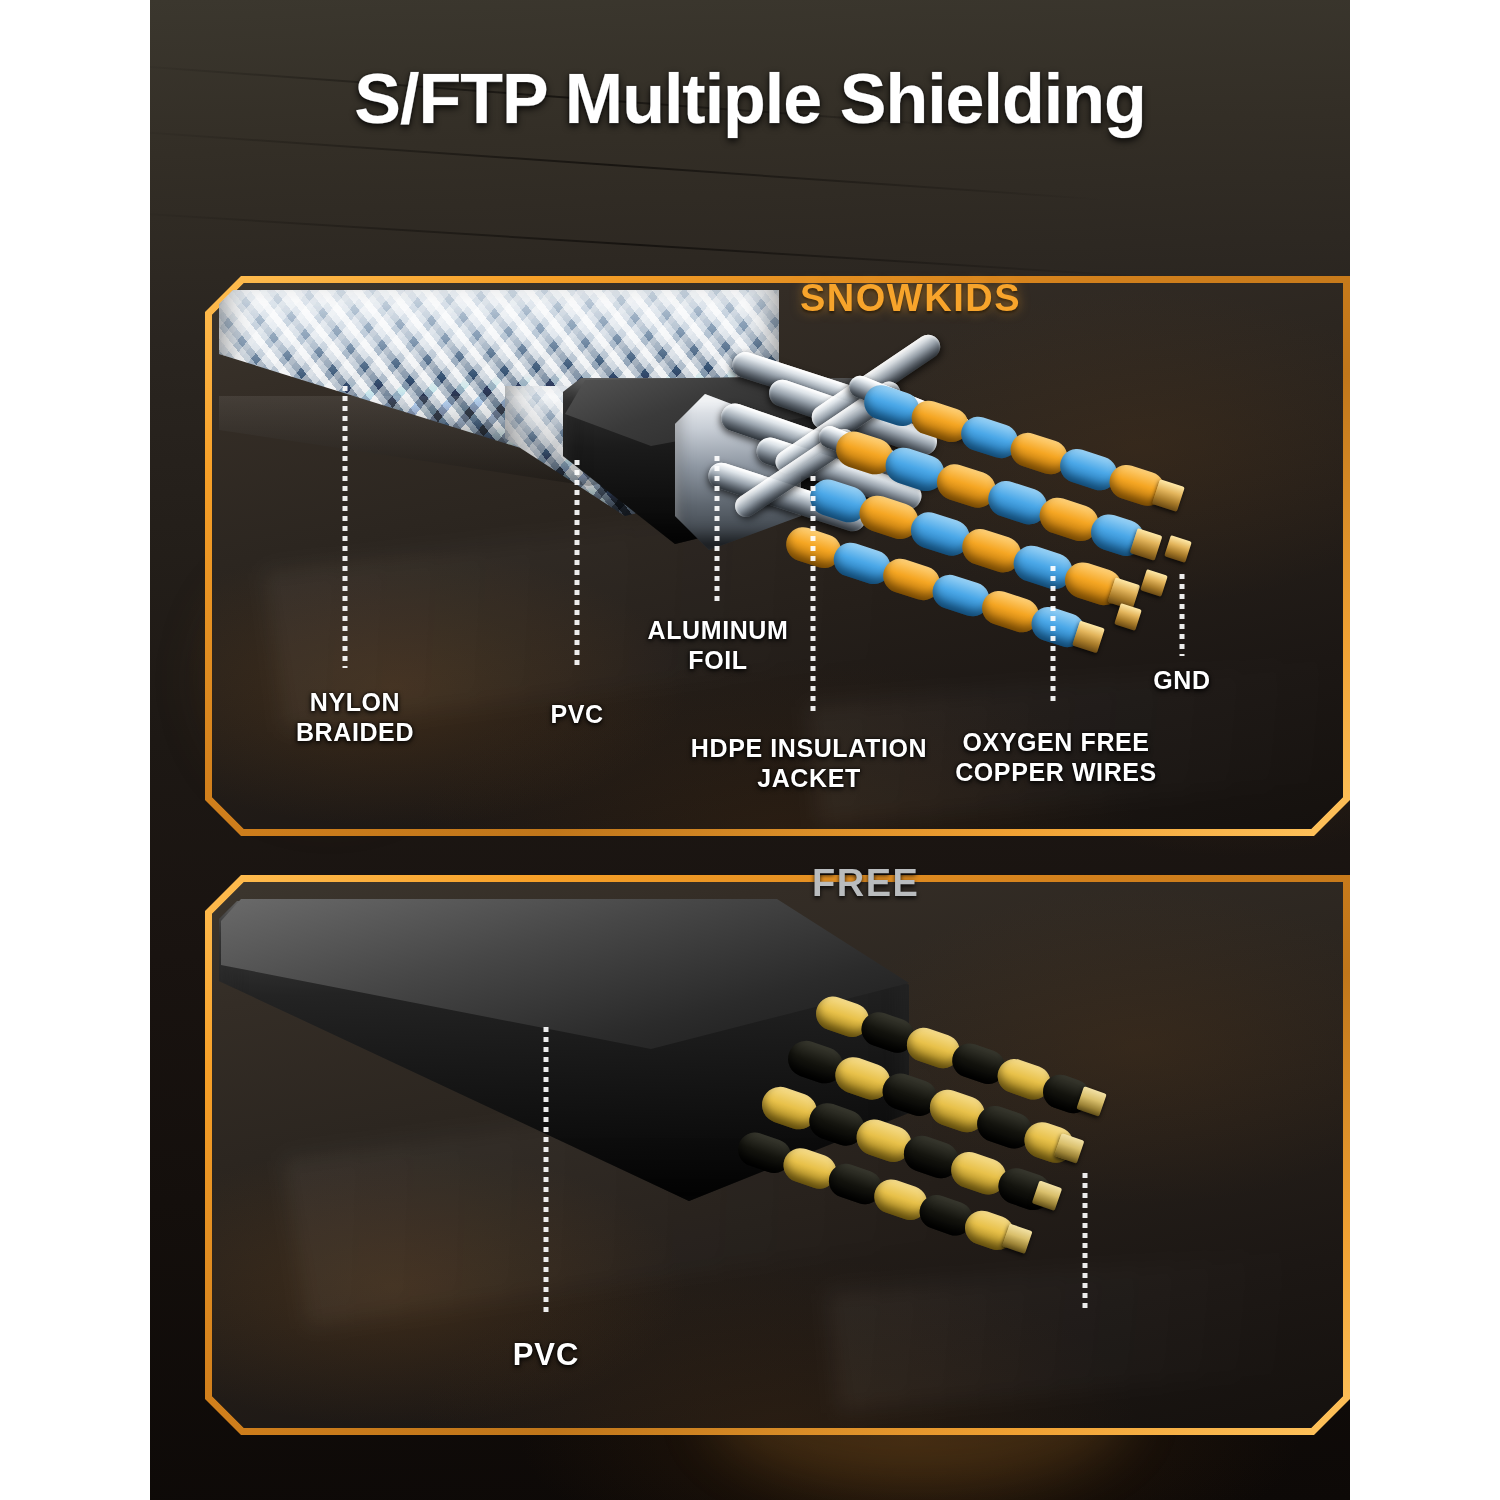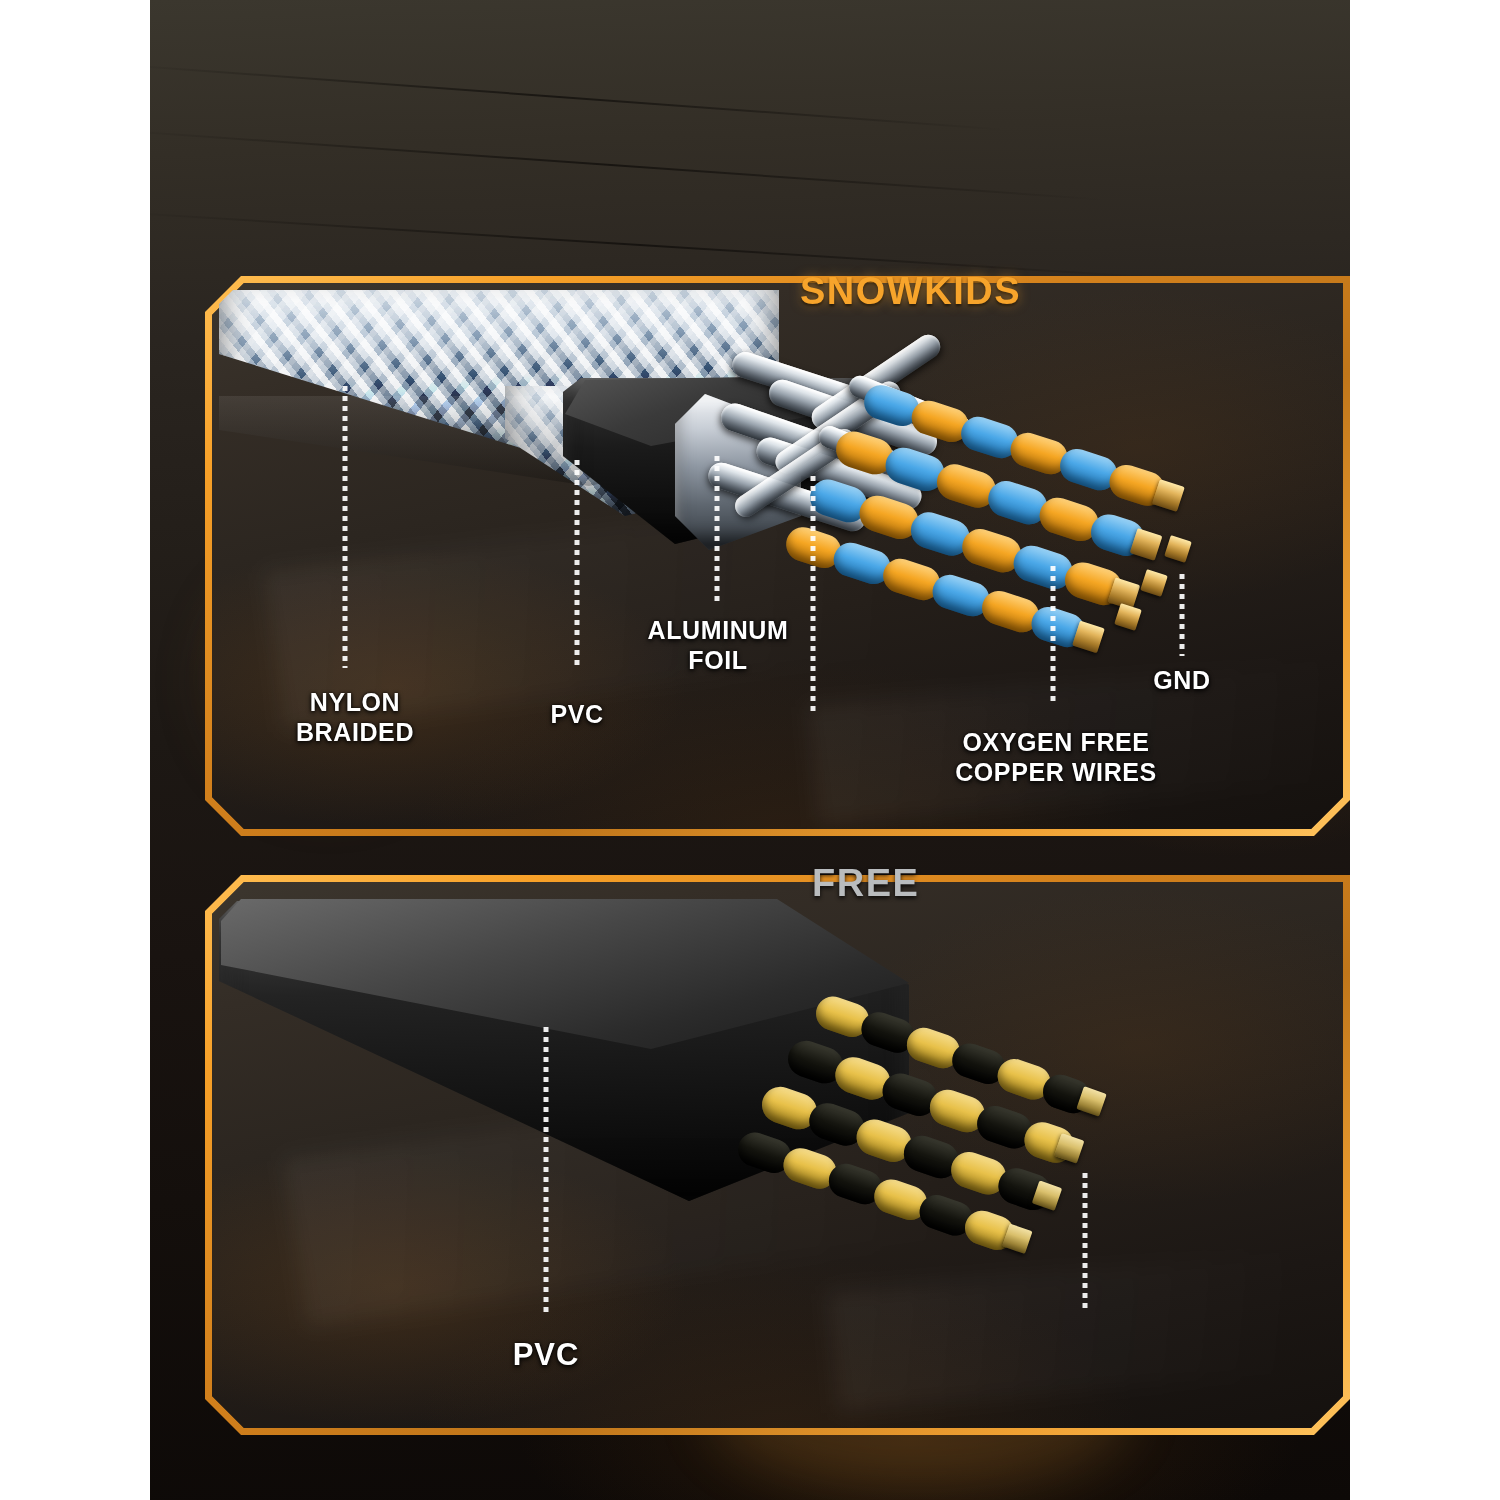--- a/index.html
+++ b/index.html
@@ -64,21 +64,21 @@
   }
   .surface .sheen{position:absolute;background:linear-gradient(100deg,rgba(255,255,255,.05),rgba(255,255,255,0));filter:blur(10px);}
 
   
   .tag{
     position:absolute;
     font-family:"Liberation Sans",sans-serif;
     font-weight:bold;font-size:38px;letter-spacing:1.5px;
     white-space:nowrap;
   }
-  .tag.snow{color:#f7a42b;text-shadow:0 0 12px rgba(247,164,43,.55),0 2px 3px rgba(0,0,0,.8);}
+  .tag.snow{color:#f7a42b;text-shadow:0 0 12px rgba(247,164,43,.55),0 2px 3px rgba(0,0,0,.8);margin-top:7px;}
   .tag.other{color:#b9bcbe;text-shadow:0 2px 4px rgba(0,0,0,.85);}
 
   
   .cl{
     position:absolute;color:#ffffff;
     font-family:"Liberation Sans",sans-serif;
     font-weight:bold;font-size:25px;line-height:1.18;
     letter-spacing:.6px;text-align:center;
     text-shadow:0 2px 5px rgba(0,0,0,.95),0 0 3px rgba(0,0,0,.9);
     white-space:pre-line;
@@ -173,20 +173,21 @@
     <div class="seam" style="left:-40px;top:244px;width:1060px;transform:rotate(3.6deg);"></div>
     <div class="seam" style="left:420px;top:330px;width:820px;transform:rotate(3.0deg);"></div>
     <div class="blur" style="left:120px;top:980px;width:320px;height:220px;background:rgba(146,88,30,.40);"></div>
     <div class="blur" style="left:840px;top:1090px;width:380px;height:250px;background:rgba(168,104,34,.34);"></div>
     <div class="blur" style="left:880px;top:520px;width:330px;height:260px;background:rgba(120,72,24,.30);"></div>
     <div class="blur" style="left:60px;top:560px;width:240px;height:240px;background:rgba(96,58,20,.26);"></div>
     <div class="blur" style="left:560px;top:1330px;width:420px;height:160px;background:rgba(190,132,52,.20);"></div>
   </div>
 
   <div id="title">
+    <span>S/FTP Multiple Shielding</span>
   </div>
 
   <div class="panel" style="left:205px;top:276px;width:1145px;height:560px;">
 
     <div class="frame clipA" style="--cp:polygon(
             0px 36px, 36px 0px,
             500px 0px, 528px 0px,
             528px 0px, 1145px 0px,
             1145px 0px, 1145px 524px,
             1109px 560px, 36px 560px, 0px 524px);
@@ -289,20 +290,22 @@
     <div class="lead" style="left:512px;top:180px;height:150px;"></div>
     <div class="lead" style="left:608px;top:200px;height:236px;"></div>
     <div class="lead" style="left:848px;top:290px;height:140px;"></div>
     <div class="lead" style="left:977px;top:298px;height:82px;"></div>
 
     <div class="cl" style="left:150px;top:412px;">NYLON
 BRAIDED</div>
     <div class="cl" style="left:372px;top:424px;">PVC</div>
     <div class="cl" style="left:497px;top:340px;margin-left:16px;">ALUMINUM
 FOIL</div>
+    <div class="cl" style="left:604px;top:458px;">HDPE INSULATION
+JACKET</div>
     <div class="cl" style="left:851px;top:452px;">OXYGEN FREE
 COPPER WIRES</div>
     <div class="cl" style="left:977px;top:390px;">GND</div>
   </div>
 
   <div class="tag snow" style="left:800px;top:270px;">SNOWKIDS</div>
 
   <div class="panel" style="left:205px;top:875px;width:1145px;height:560px;">
 
     <div class="frame clipA" style="--cp:polygon(

